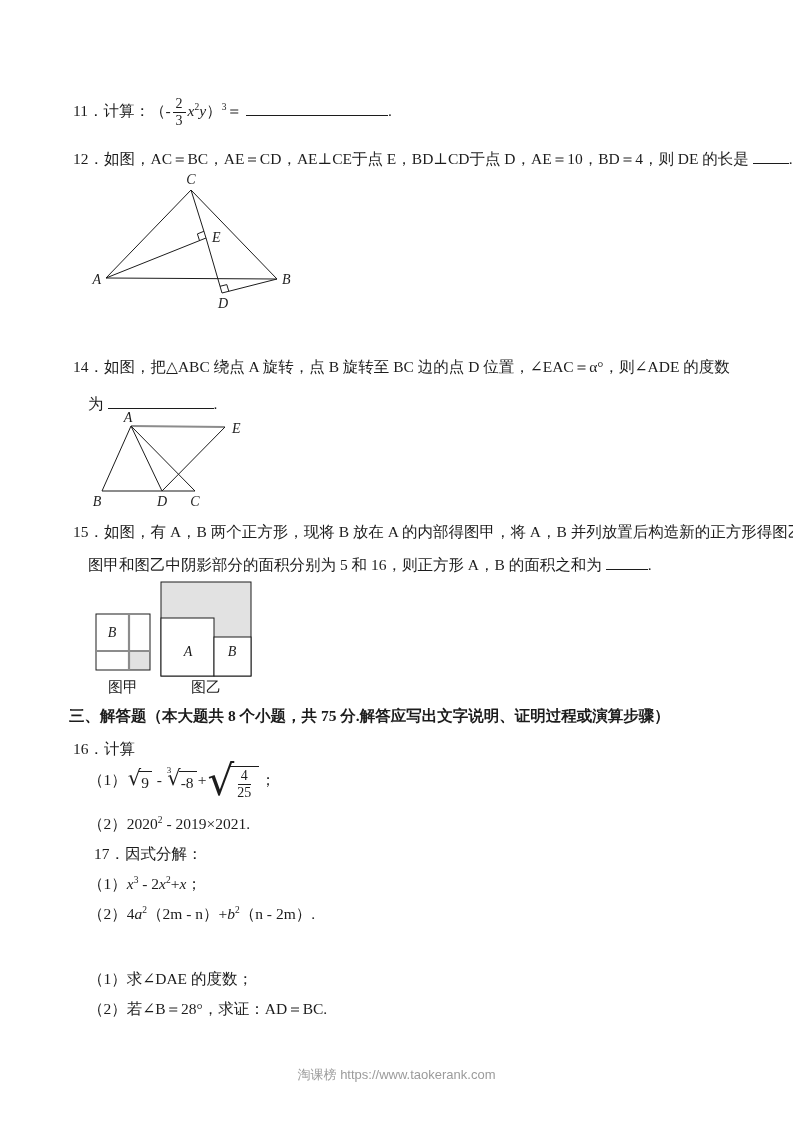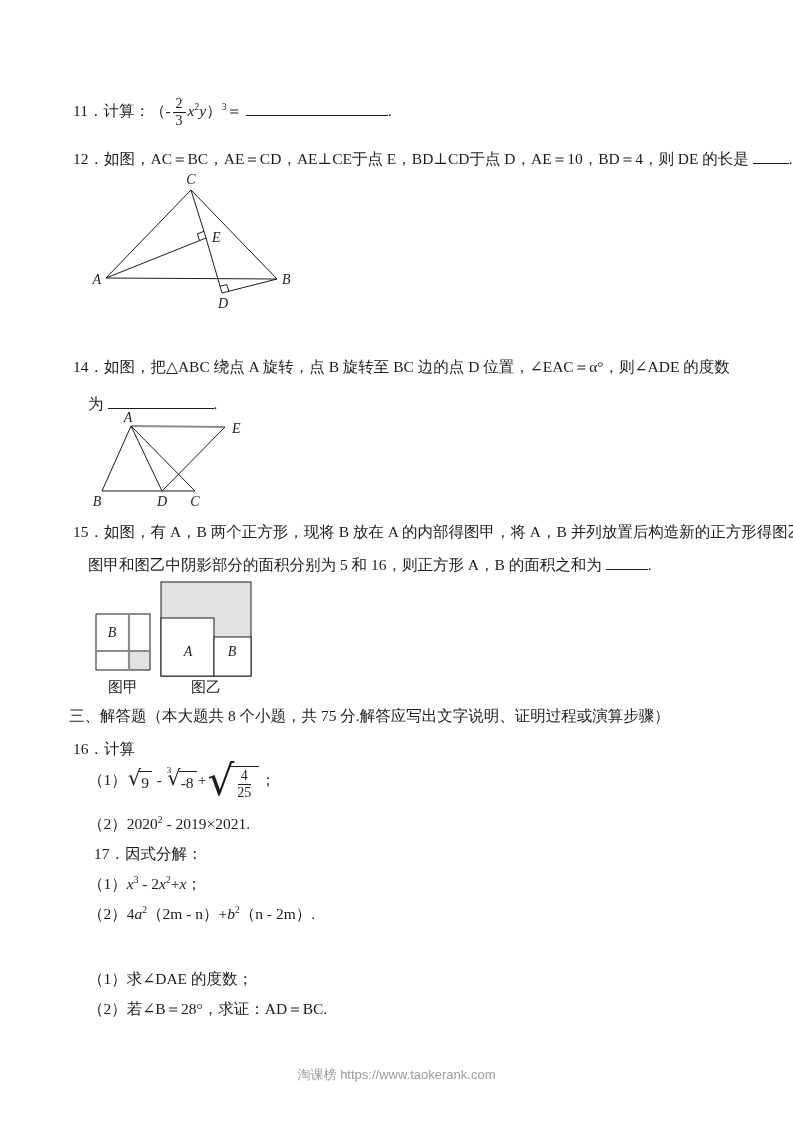--- a/index.html
+++ b/index.html
@@ -1,19 +1,19 @@
 <!DOCTYPE html>
 <html><head>
 <meta charset="utf-8">
 <style>
   html,body{margin:0;padding:0;background:#ffffff;}
   .page{position:relative;width:793px;height:1082px;background:#ffffff;overflow:hidden;
         font-family:"Liberation Serif","DejaVu Serif",serif;color:#1c1c1c;font-size:15.5px;}
   .line{position:absolute;white-space:nowrap;line-height:1.3;}
-  .bold{font-weight:normal;}
+  .bold{font-weight:bold;}
   .it{font-style:italic;}
   sup{font-size:9.5px;vertical-align:super;line-height:0;}
   .frac{display:inline-flex;flex-direction:column;align-items:center;vertical-align:middle;
         line-height:1.12;font-size:14px;margin:0 2px;}
   .fnum{border-bottom:1px solid #1c1c1c;padding:0 3px;}
   .fden{padding:0 3px;}
   .blank{display:inline-block;border-bottom:1px solid #1c1c1c;height:15px;margin-left:4px;vertical-align:baseline;}
   .w142{width:142px;} .w106{width:106px;} .w42{width:42px;} .w36{width:36px;}
   .sqrt{display:inline-flex;align-items:flex-start;vertical-align:middle;margin:0 1px;}
   .rsign{font-size:21px;line-height:1;font-family:"DejaVu Sans",sans-serif;margin-right:-2px;}

